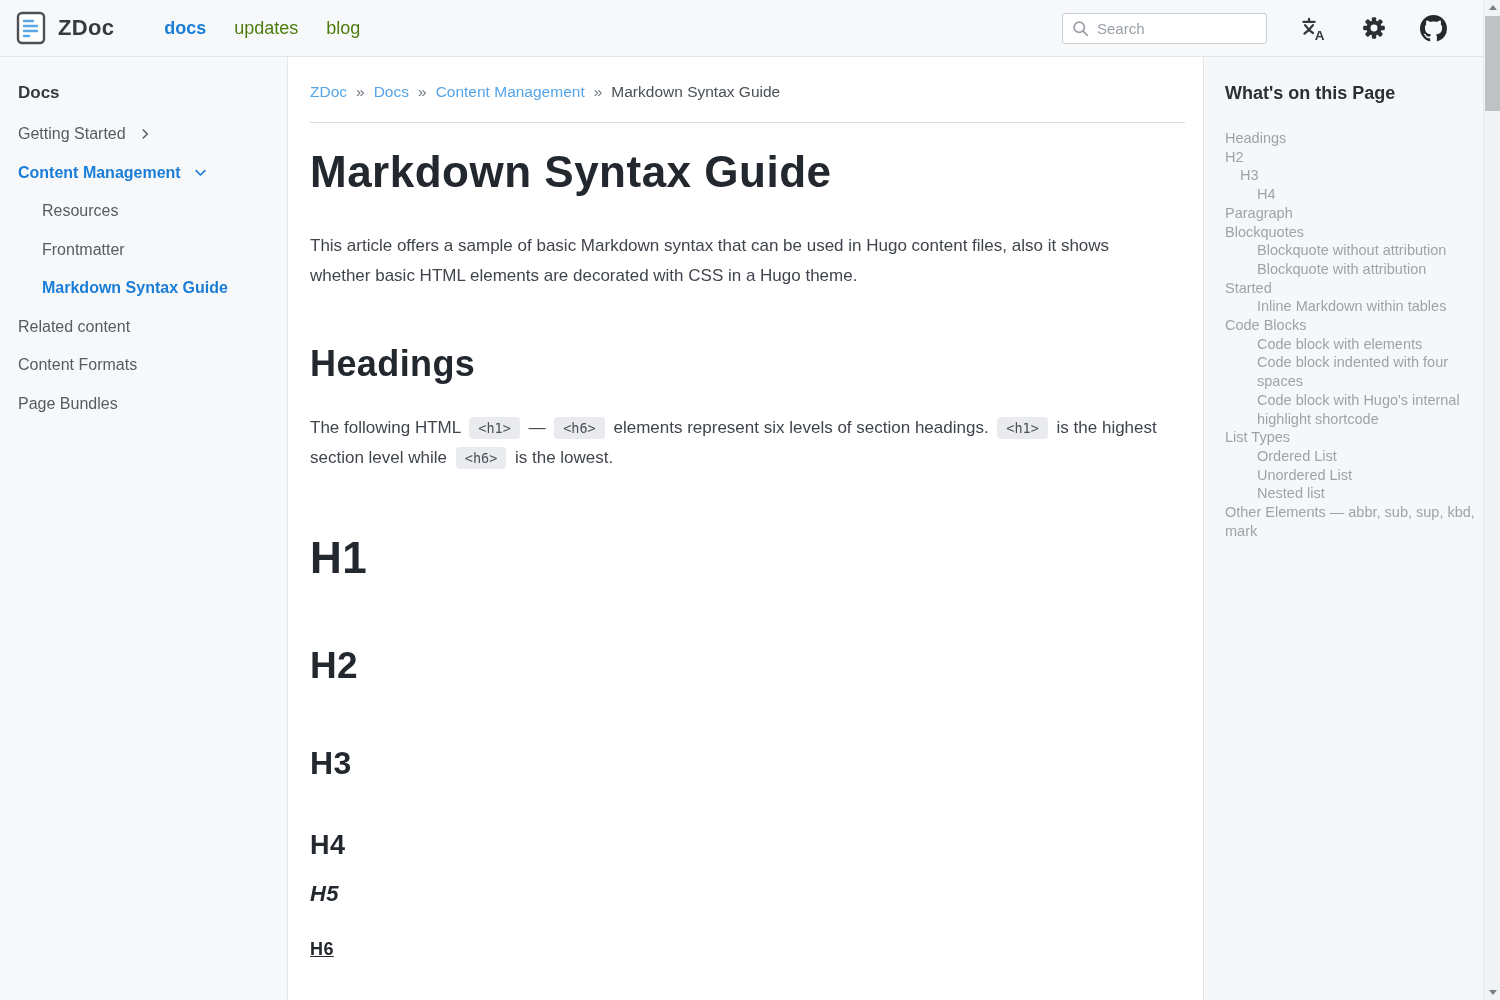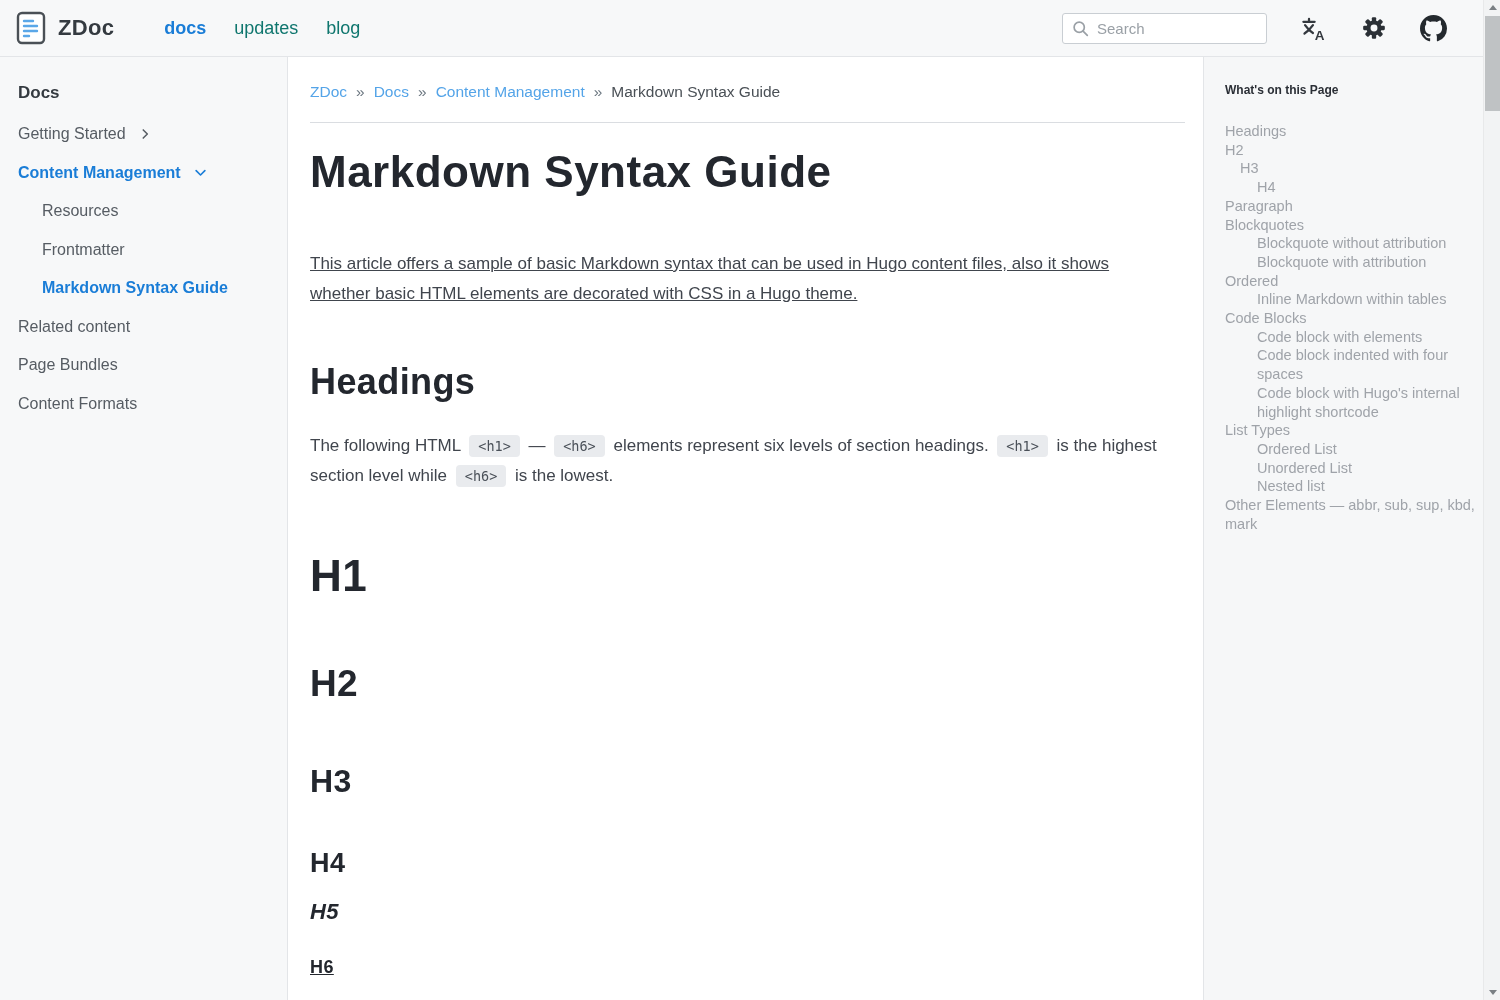--- a/index.html
+++ b/index.html
@@ -16,21 +16,21 @@
   *{box-sizing:border-box;margin:0;padding:0;}
   html,body{width:1500px;height:1000px;overflow:hidden;}
   body{font-family:"Liberation Sans","DejaVu Sans",sans-serif;background:#fff;color:var(--body-text);position:relative;}
 
   
   .navbar{height:57px;background:var(--panel-bg);border-bottom:1px solid var(--border);
           display:flex;align-items:center;padding:0 53px 0 16px;}
   .brand{display:flex;align-items:center;gap:12px;cursor:pointer;}
   .brand-name{font-size:22px;font-weight:700;color:#343a40;letter-spacing:.3px;}
   .nav-links{display:flex;align-items:center;gap:28px;margin-left:50px;}
-  .nav-link{font-size:18px;color:#0f766e;text-decoration:none;cursor:pointer;}
+  .nav-link{font-size:18px;color:#4d7c0f;text-decoration:none;cursor:pointer;}
   .nav-link.active{color:var(--accent);font-weight:700;}
   .nav-spacer{flex:1;}
   .search-box{display:flex;align-items:center;width:205px;height:31px;background:#fff;
               border:1px solid #c9ced3;border-radius:3px;padding:0 9px;gap:8px;}
   .search-box input{border:none;outline:none;flex:1;font-size:15px;color:#4d7c0f;background:transparent;
                     font-family:"Liberation Sans",sans-serif;}
   .search-box input::placeholder{color:#9aa0a6;}
   .nav-icons{display:flex;align-items:center;gap:33px;margin-left:33px;}
   .nav-icon{width:27px;height:27px;display:flex;align-items:center;justify-content:center;cursor:pointer;}
 
@@ -46,36 +46,36 @@
   .sb-item.active-parent,.sb-item.current{color:var(--accent);font-weight:700;}
   .sb-chev{display:flex;align-items:center;}
 
   .content{flex:1;padding:26px 18px 0 22px;overflow:hidden;}
   .breadcrumb{font-size:15.5px;display:flex;gap:9px;flex-wrap:wrap;align-items:center;}
   .breadcrumb a{color:var(--breadcrumb-link);text-decoration:none;cursor:pointer;}
   .crumb-sep{color:#6c7781;}
   .crumb-current{color:#4a5056;}
   .content hr{border:none;border-top:1px solid #dadde1;margin:21px 0 0 0;}
   .page-title{font-size:44px;font-weight:900;color:var(--heading);margin-top:24px;letter-spacing:.5px;}
-  .intro{font-size:17px;line-height:30px;margin-top:52px;max-width:860px;text-decoration:underline;}
+  .intro{font-size:17px;line-height:30px;margin-top:34px;max-width:860px;}
   .section-heading{font-size:36px;font-weight:900;color:var(--heading);margin-top:52px;letter-spacing:.4px;}
   .body-para{font-size:17px;line-height:30px;margin-top:28px;max-width:860px;}
   .inline-code{font-family:"DejaVu Sans Mono","Liberation Mono",monospace;font-size:13.5px;
                background:var(--code-bg);color:#4a5058;border-radius:4px;padding:3px 9px;margin:0 4px;}
   .hs{color:var(--heading);font-weight:900;letter-spacing:.4px;}
   .hs1{font-size:44px;margin-top:60px;}
   .hs2{font-size:37px;margin-top:62px;}
   .hs3{font-size:32px;margin-top:58px;}
   .hs4{font-size:27px;margin-top:48px;}
   .hs5{font-size:22px;margin-top:20px;font-style:italic;}
   .hs6{font-size:18px;margin-top:32px;text-decoration:underline;}
 
   .toc{width:297px;background:#f6f7f8;border-left:1px solid var(--border);
        padding:26px 14px 0 21px;flex-shrink:0;}
-  .toc-title{font-size:12px;font-weight:800;color:#2b2f36;margin-bottom:25px;}
+  .toc-title{font-size:18px;font-weight:800;color:#2b2f36;margin-bottom:25px;}
   .toc-list{list-style:none;}
   .toc-item{font-size:14.5px;line-height:18.7px;color:var(--toc-text);cursor:pointer;}
   .toc-item.indent1{padding-left:15px;}
   .toc-item.indent2{padding-left:32px;}
 
   
   .vscrollbar{position:fixed;top:0;right:0;width:17px;height:1000px;background:#f2f3f4;
               border-left:1px solid #e8e9ea;z-index:60;}
   .sb-arrow{position:absolute;left:0;width:17px;height:15px;display:flex;align-items:center;justify-content:center;}
   .sb-arrow.up{top:0;}
@@ -174,24 +174,24 @@
         <div class="sb-item indent1 link">
           <span>Frontmatter</span>
         </div>
         <div class="sb-item indent1 current">
           <span>Markdown Syntax Guide</span>
         </div>
         <div class="sb-item indent0 link">
           <span>Related content</span>
         </div>
         <div class="sb-item indent0 link">
+          <span>Content Formats</span>
+        </div>
+        <div class="sb-item indent0 link">
           <span>Page Bundles</span>
-        </div>
-        <div class="sb-item indent0 link">
-          <span>Content Formats</span>
         </div>
       </nav>
   </aside>
 
   <main class="content">
     <div class="breadcrumb" id="breadcrumb">
         <a>ZDoc</a>
         <span class="crumb-sep">»</span>
         <a>Docs</a>
         <span class="crumb-sep">»</span>
@@ -218,21 +218,21 @@
     <div class="toc-title">What's on this Page</div>
     <ul class="toc-list" id="toc-list">
         <li class="toc-item indent0">Headings</li>
         <li class="toc-item indent0">H2</li>
         <li class="toc-item indent1">H3</li>
         <li class="toc-item indent2">H4</li>
         <li class="toc-item indent0">Paragraph</li>
         <li class="toc-item indent0">Blockquotes</li>
         <li class="toc-item indent2">Blockquote without attribution</li>
         <li class="toc-item indent2">Blockquote with attribution</li>
-        <li class="toc-item indent0">Ordered</li>
+        <li class="toc-item indent0">Started</li>
         <li class="toc-item indent2">Inline Markdown within tables</li>
         <li class="toc-item indent0">Code Blocks</li>
         <li class="toc-item indent2">Code block with elements</li>
         <li class="toc-item indent2">Code block indented with four spaces</li>
         <li class="toc-item indent2">Code block with Hugo's internal highlight shortcode</li>
         <li class="toc-item indent0">List Types</li>
         <li class="toc-item indent2">Ordered List</li>
         <li class="toc-item indent2">Unordered List</li>
         <li class="toc-item indent2">Nested list</li>
         <li class="toc-item indent0">Other Elements — abbr, sub, sup, kbd, mark</li>

